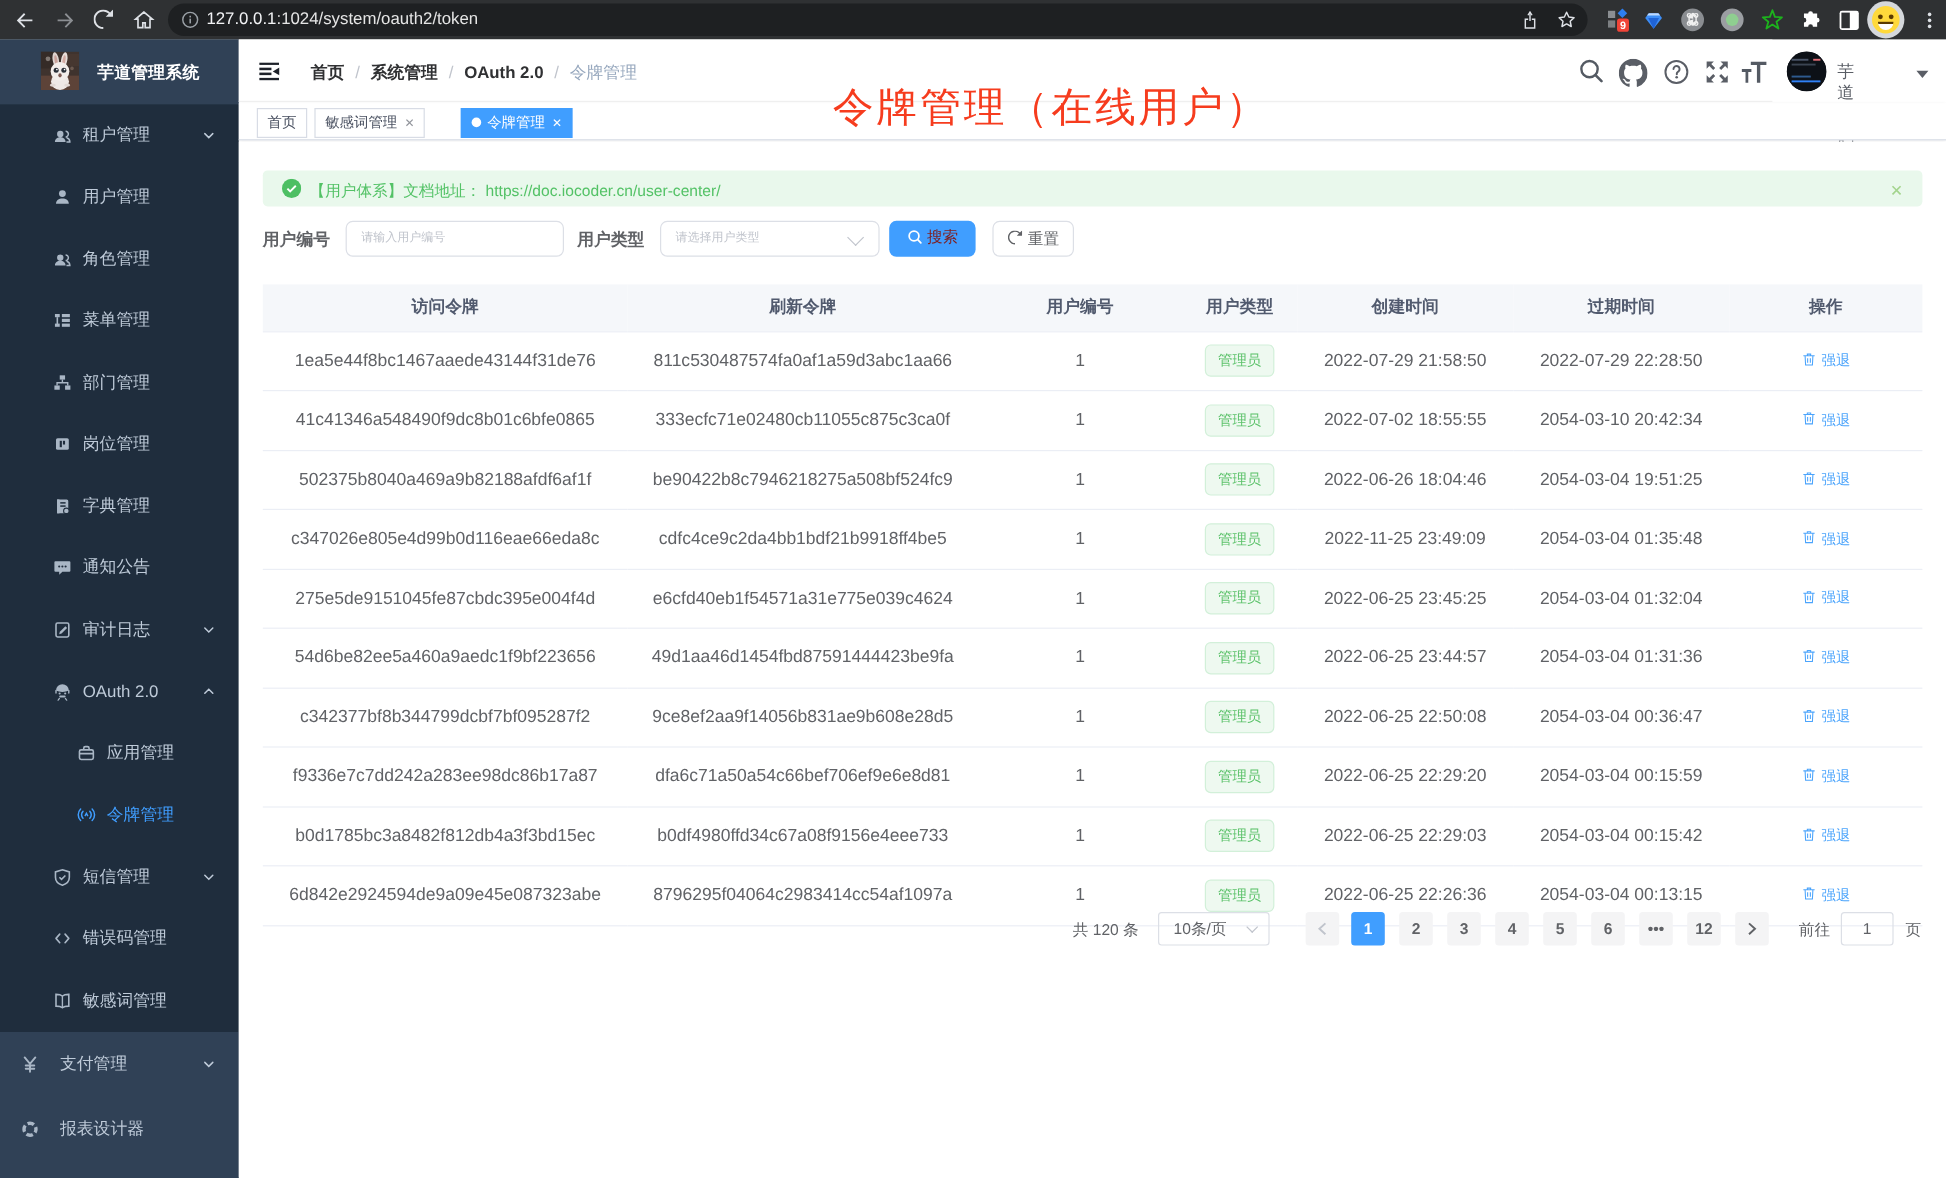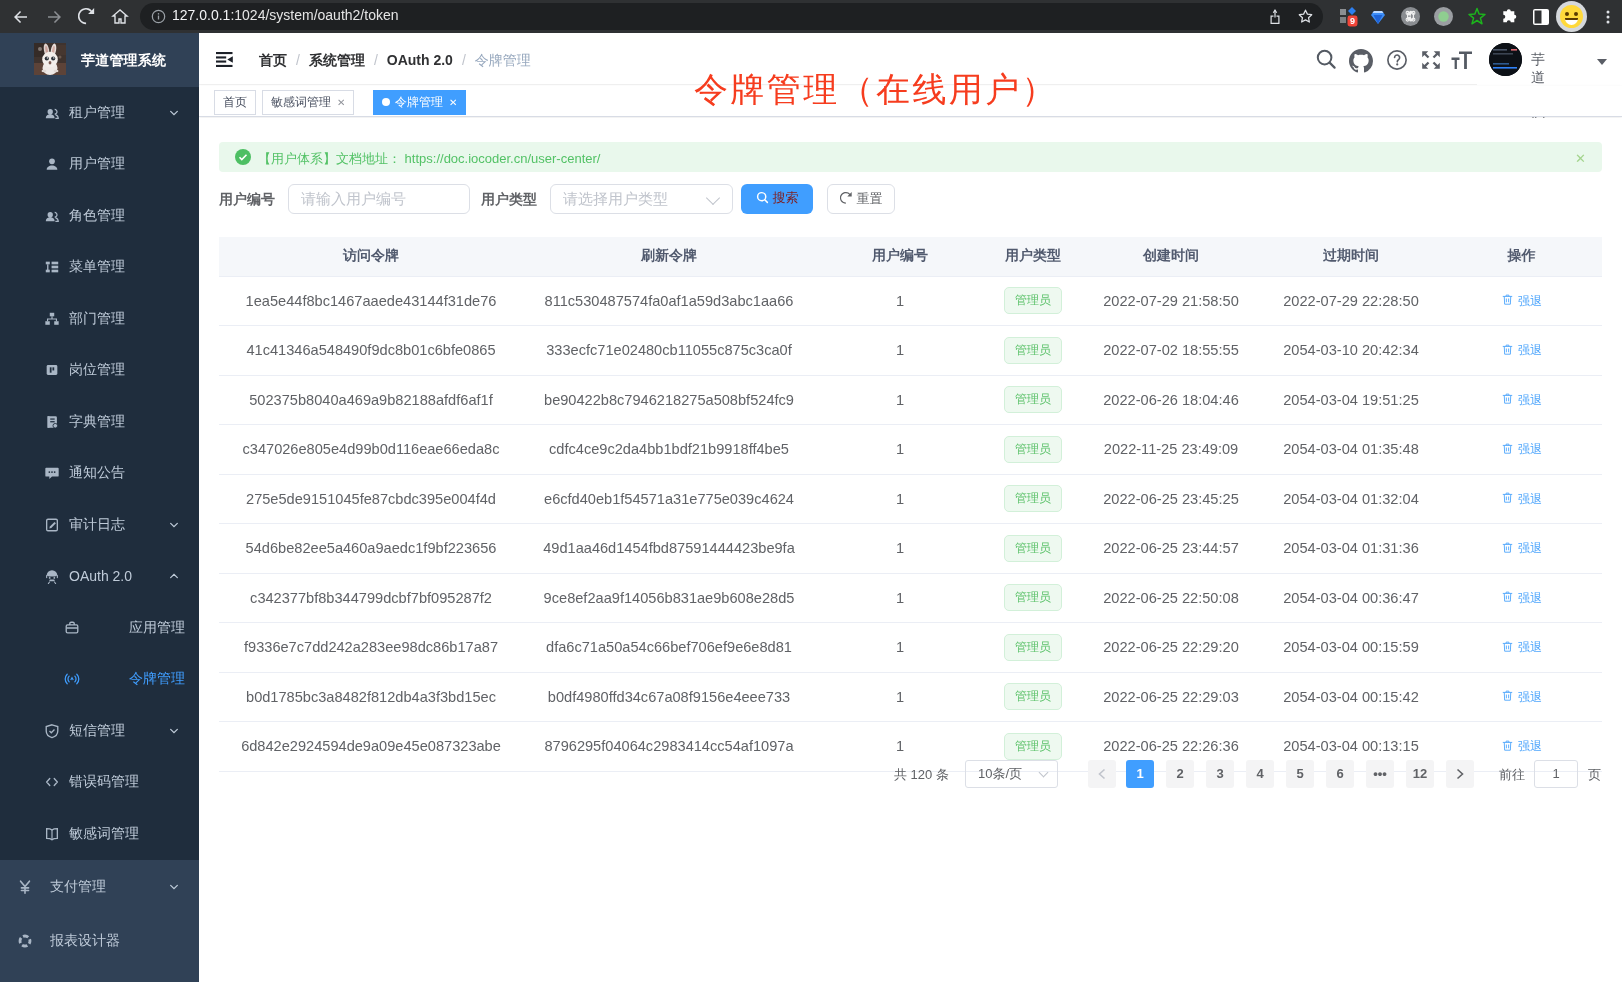--- a/index.html
+++ b/index.html
@@ -18,21 +18,21 @@
 .logoimg { position:absolute; left:34px; top:10px; width:32px; height:32px; }
 .logotitle { position:absolute; left:81px; top:19px; font-size:14px; font-weight:bold; color:#fff; letter-spacing:0.2px; }
 .menu { position:absolute; left:0; top:54px; width:199px; height:895px; background:#1f2d3d; }
 .mitem { position:absolute; left:0; width:199px; height:52px; color:#bfcbd9; font-size:14px; }
 .mitem .ic { position:absolute; top:50%; transform:translateY(-50%); width:16px; height:16px; color:#a9b6c5; }
 .mitem .tx { position:absolute; top:50%; transform:translateY(-50%); white-space:nowrap; }
 .mitem .arrow { position:absolute; right:20px; top:50%; transform:translateY(-50%); width:10px; height:10px; }
 .mitem.lv1 .ic { left:44px; }
 .mitem.lv1 .tx { left:69px; }
 .mitem.lv2 .ic { left:64px; }
-.mitem.lv2 .tx { left:89px;margin-left:40px; }
+.mitem.lv2 .tx { left:89px; }
 .mitem.lv0 .ic { left:17px; }
 .mitem.lv0 .tx { left:50px; }
 .mitem.active { color:#409eff; }
 .mitem.active .ic { color:#409eff; }
 
 .main { position:absolute; left:199px; top:33px; width:1423px; height:949px; background:#fff; }
 .navbar { position:absolute; left:0; top:0; width:1278px; height:52px; background:#fff; border-bottom:1px solid #f0f0f0; }
 .hamb { position:absolute; left:17px; top:19px; }
 .crumb { position:absolute; left:60px; top:19px; font-size:14px; color:#303133; }
 .crumb span.sep { color:#c0c4cc; margin:0 9px; font-weight:400; }
@@ -53,21 +53,21 @@
 
 .redtitle { position:absolute; left:495px; top:34px; font-size:34px; letter-spacing:2.4px; color:#f63c1e; white-space:nowrap; z-index:10; }
 
 .content { position:absolute; left:0; top:85px; width:1423px; height:863px; background:#fff; }
 .alert { position:absolute; left:20px; top:24px; width:1383px; height:30px; background:#e9f8ec; border-radius:4px; }
 .alert .aic { position:absolute; left:16px; top:7px; width:16px; height:16px; }
 .alert .atx { position:absolute; left:39px; top:8px; font-size:13px; color:#53c266; }
 .alert .ax { position:absolute; right:16px; top:9px; font-size:13px; color:#a3d48d; }
 
 .flabel { position:absolute; top:73px; font-size:14px; font-weight:bold; color:#606266; }
-.finput { position:absolute; top:66px; height:30px; border:1px solid #dcdfe6; border-radius:6px; background:#fff; font-size:15px; color:#c0c4cc; line-height:28px; padding-left:12px; }
+.finput { position:absolute; top:66px; height:30px; border:1px solid #dcdfe6; border-radius:6px; background:#fff; font-size:10px; color:#c0c4cc; line-height:28px; padding-left:12px; }
 .fbtn { position:absolute; top:66px; height:30px; border-radius:6px; font-size:13px; text-align:center; line-height:28px; }
 .chev { display:inline-block; width:8px; height:8px; border-right:1.3px solid #c0c4cc; border-bottom:1.3px solid #c0c4cc; transform:rotate(45deg); }
 
 .table { position:absolute; left:20px; top:119px; width:1383px; }
 table.tb { width:1383px; border-collapse:collapse; table-layout:fixed; font-size:14px; }
 table.tb th { background:#f5f7fa; color:#515a6e; font-weight:bold; height:39px; text-align:center; border-bottom:1px solid #ebeef5; }
 table.tb td { color:#606266; height:49.5px; text-align:center; border-bottom:1px solid #ebeef5; font-weight:400; font-size:14.6px; }
 .tagok { display:inline-block; background:#eef9f0; border:1px solid #d2f0d9; color:#5cc26a; border-radius:5px; font-size:12px; height:27px; line-height:25px; padding:0 10px; }
 .dlink { color:#4ba4fc; font-size:12px; }
 
@@ -407,21 +407,21 @@
           <rect x="4" y="24" width="24" height="1.6" fill="#2f81f7"></rect>
           <rect x="22" y="6" width="6" height="1.6" fill="#e06c75"></rect>
         </svg>
     </div>
     <div class="uname">芋道源码</div>
     <div class="caret"></div>
   </div>
   <div class="tabbar">
     <div class="tag" style="left:15px;">首页</div>
     <div class="tag" style="left:63px;">敏感词管理<span class="x">✕</span></div>
-    <div class="tag on" style="left:174px;"><span class="dot"></span>令牌管理<span class="x">✕</span></div>
+    <div class="tag on" style="left:185px;"><span class="dot"></span>令牌管理<span class="x">✕</span></div>
   </div>
   <div class="redtitle">令牌管理（在线用户）</div>
 
   <div class="content">
     <div class="alert">
       <svg class="aic" viewBox="0 0 16 16">
           <circle cx="8" cy="8" r="8" fill="#4dbf63"></circle>
           <path d="M4.5 8.2l2.3 2.3 4.7-4.7" fill="none" stroke="#fff" stroke-width="1.6"></path>
         </svg>
       <div class="atx">【用户体系】文档地址： https://doc.iocoder.cn/user-center/</div>

